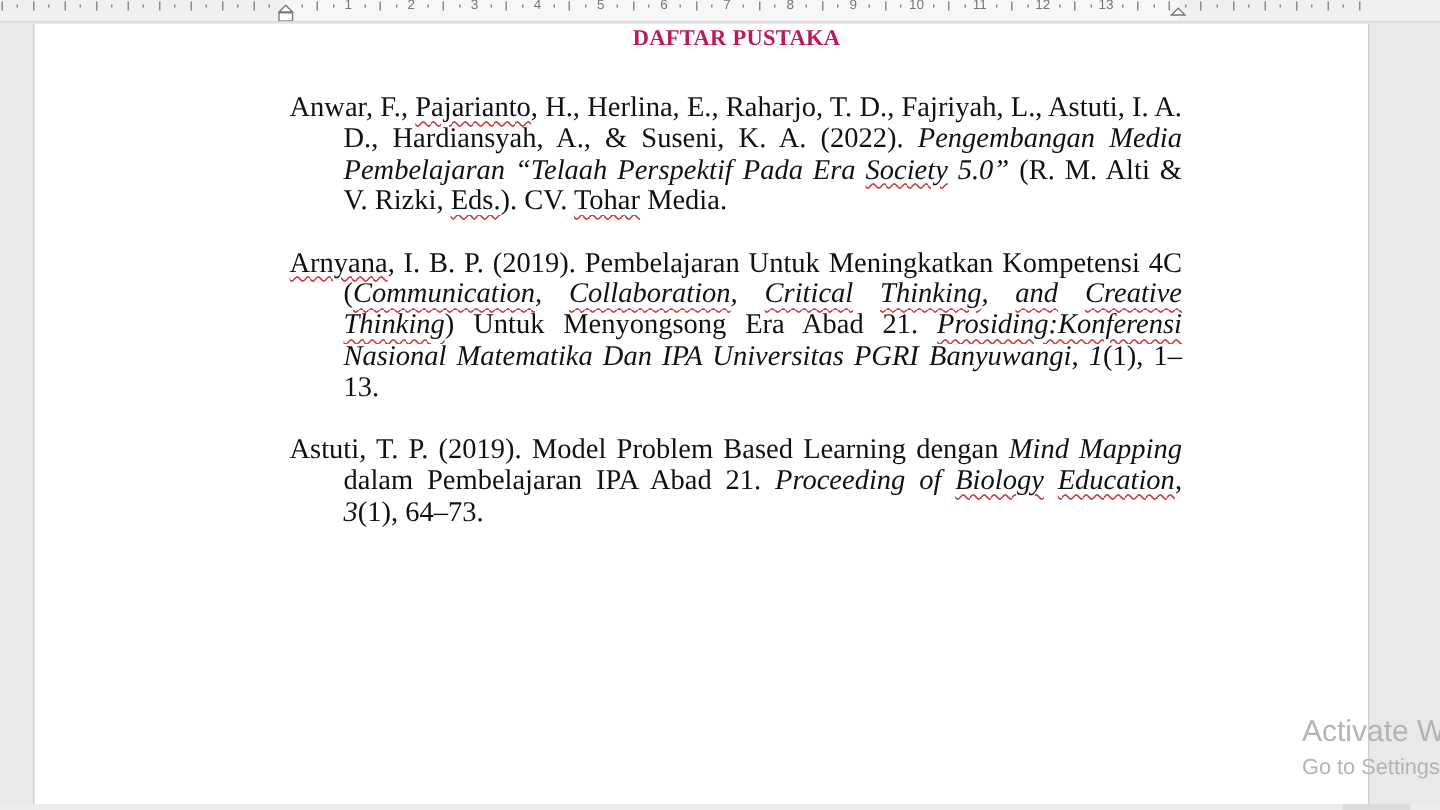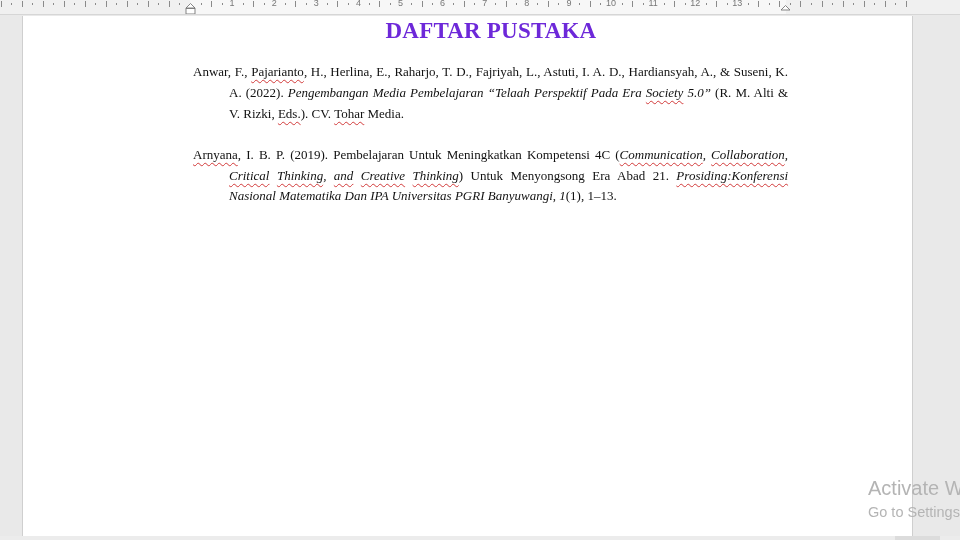--- a/index.html
+++ b/index.html
@@ -32,26 +32,26 @@
   }
   .bottom-strip {
     position: absolute; left: 0; top: 536px; width: 960px; height: 4px; background: #ececec;
   }
   .bottom-strip .thumb {
     position: absolute; left: 895px; top: 0; width: 45px; height: 4px; background: #dcdcdc;
   }
 
   .title {
     position: absolute; left: 170px; top: 2px; width: 596px; text-align: center;
-    font-weight: bold; font-size: 23px; color: #6d28d9; letter-spacing: 0.2px;
+    font-weight: bold; font-size: 15px; color: #be185d; letter-spacing: 0.2px;
   }
 
   .refs { position: absolute; left: 170px; top: 46px; width: 595px; }
   .ref {
-    font-size: 13px; line-height: 20.8px; color: #111;
+    font-size: 19px; line-height: 20.8px; color: #111;
     text-align: justify; padding-left: 36px; text-indent: -36px;
     margin-bottom: 20.5px;
   }
   .ref i { font-style: italic; }
   .sq {
     text-decoration: underline wavy #d23a3a; text-decoration-thickness: 1px;
     text-underline-offset: 3px;
   }
 
   
@@ -162,20 +162,21 @@
   <svg class="indent-marker" style="left:780px" viewBox="0 0 11 13">
     <path d="M1 8 L5.5 3.5 L10 8 Z" fill="#fff" stroke="#777" stroke-width="0.9"></path>
   </svg>
 </div>
 
 <div class="page">
   <div class="title">DAFTAR PUSTAKA</div>
   <div class="refs" id="refs">
       <p class="ref"><span>Anwar, F., </span><span class="sq">Pajarianto</span><span>, H., Herlina, E., Raharjo, T. D., Fajriyah, L., Astuti, I. A. D., Hardiansyah, A., &amp; Suseni, K. A. (2022). </span><i>Pengembangan Media Pembelajaran “Telaah Perspektif Pada Era </i><i class="sq">Society</i><i> 5.0”</i><span> (R. M. Alti &amp; V. Rizki, </span><span class="sq">Eds.</span><span>). CV. </span><span class="sq">Tohar</span><span> Media.</span></p>
       <p class="ref"><span class="sq">Arnyana</span><span>, I. B. P. (2019). Pembelajaran Untuk Meningkatkan Kompetensi 4C (</span><i class="sq">Communication</i><i>, </i><i class="sq">Collaboration</i><i>, </i><i class="sq">Critical</i><i> </i><i class="sq">Thinking</i><i>, </i><i class="sq">and</i><i> </i><i class="sq">Creative</i><i> </i><i class="sq">Thinking</i><span>) Untuk Menyongsong Era Abad 21. </span><i class="sq">Prosiding:Konferensi</i><i> Nasional Matematika Dan IPA Universitas PGRI Banyuwangi</i><span>, </span><i>1</i><span>(1), 1–13.</span></p>
+      <p class="ref"><span>Astuti, T. P. (2019). Model Problem Based Learning dengan </span><i>Mind Mapping</i><span> dalam Pembelajaran IPA Abad 21. </span><i>Proceeding of </i><i class="sq">Biology</i><i> </i><i class="sq">Education</i><span>, </span><i>3</i><span>(1), 64–73.</span></p>
     </div>
 </div>
 
 <div class="bottom-strip">
   <div class="thumb"></div>
 </div>
 
 <div class="watermark">
   <div class="wm-title">Activate Windows</div>
   <div class="wm-sub">Go to Settings to activate Windows.</div>

